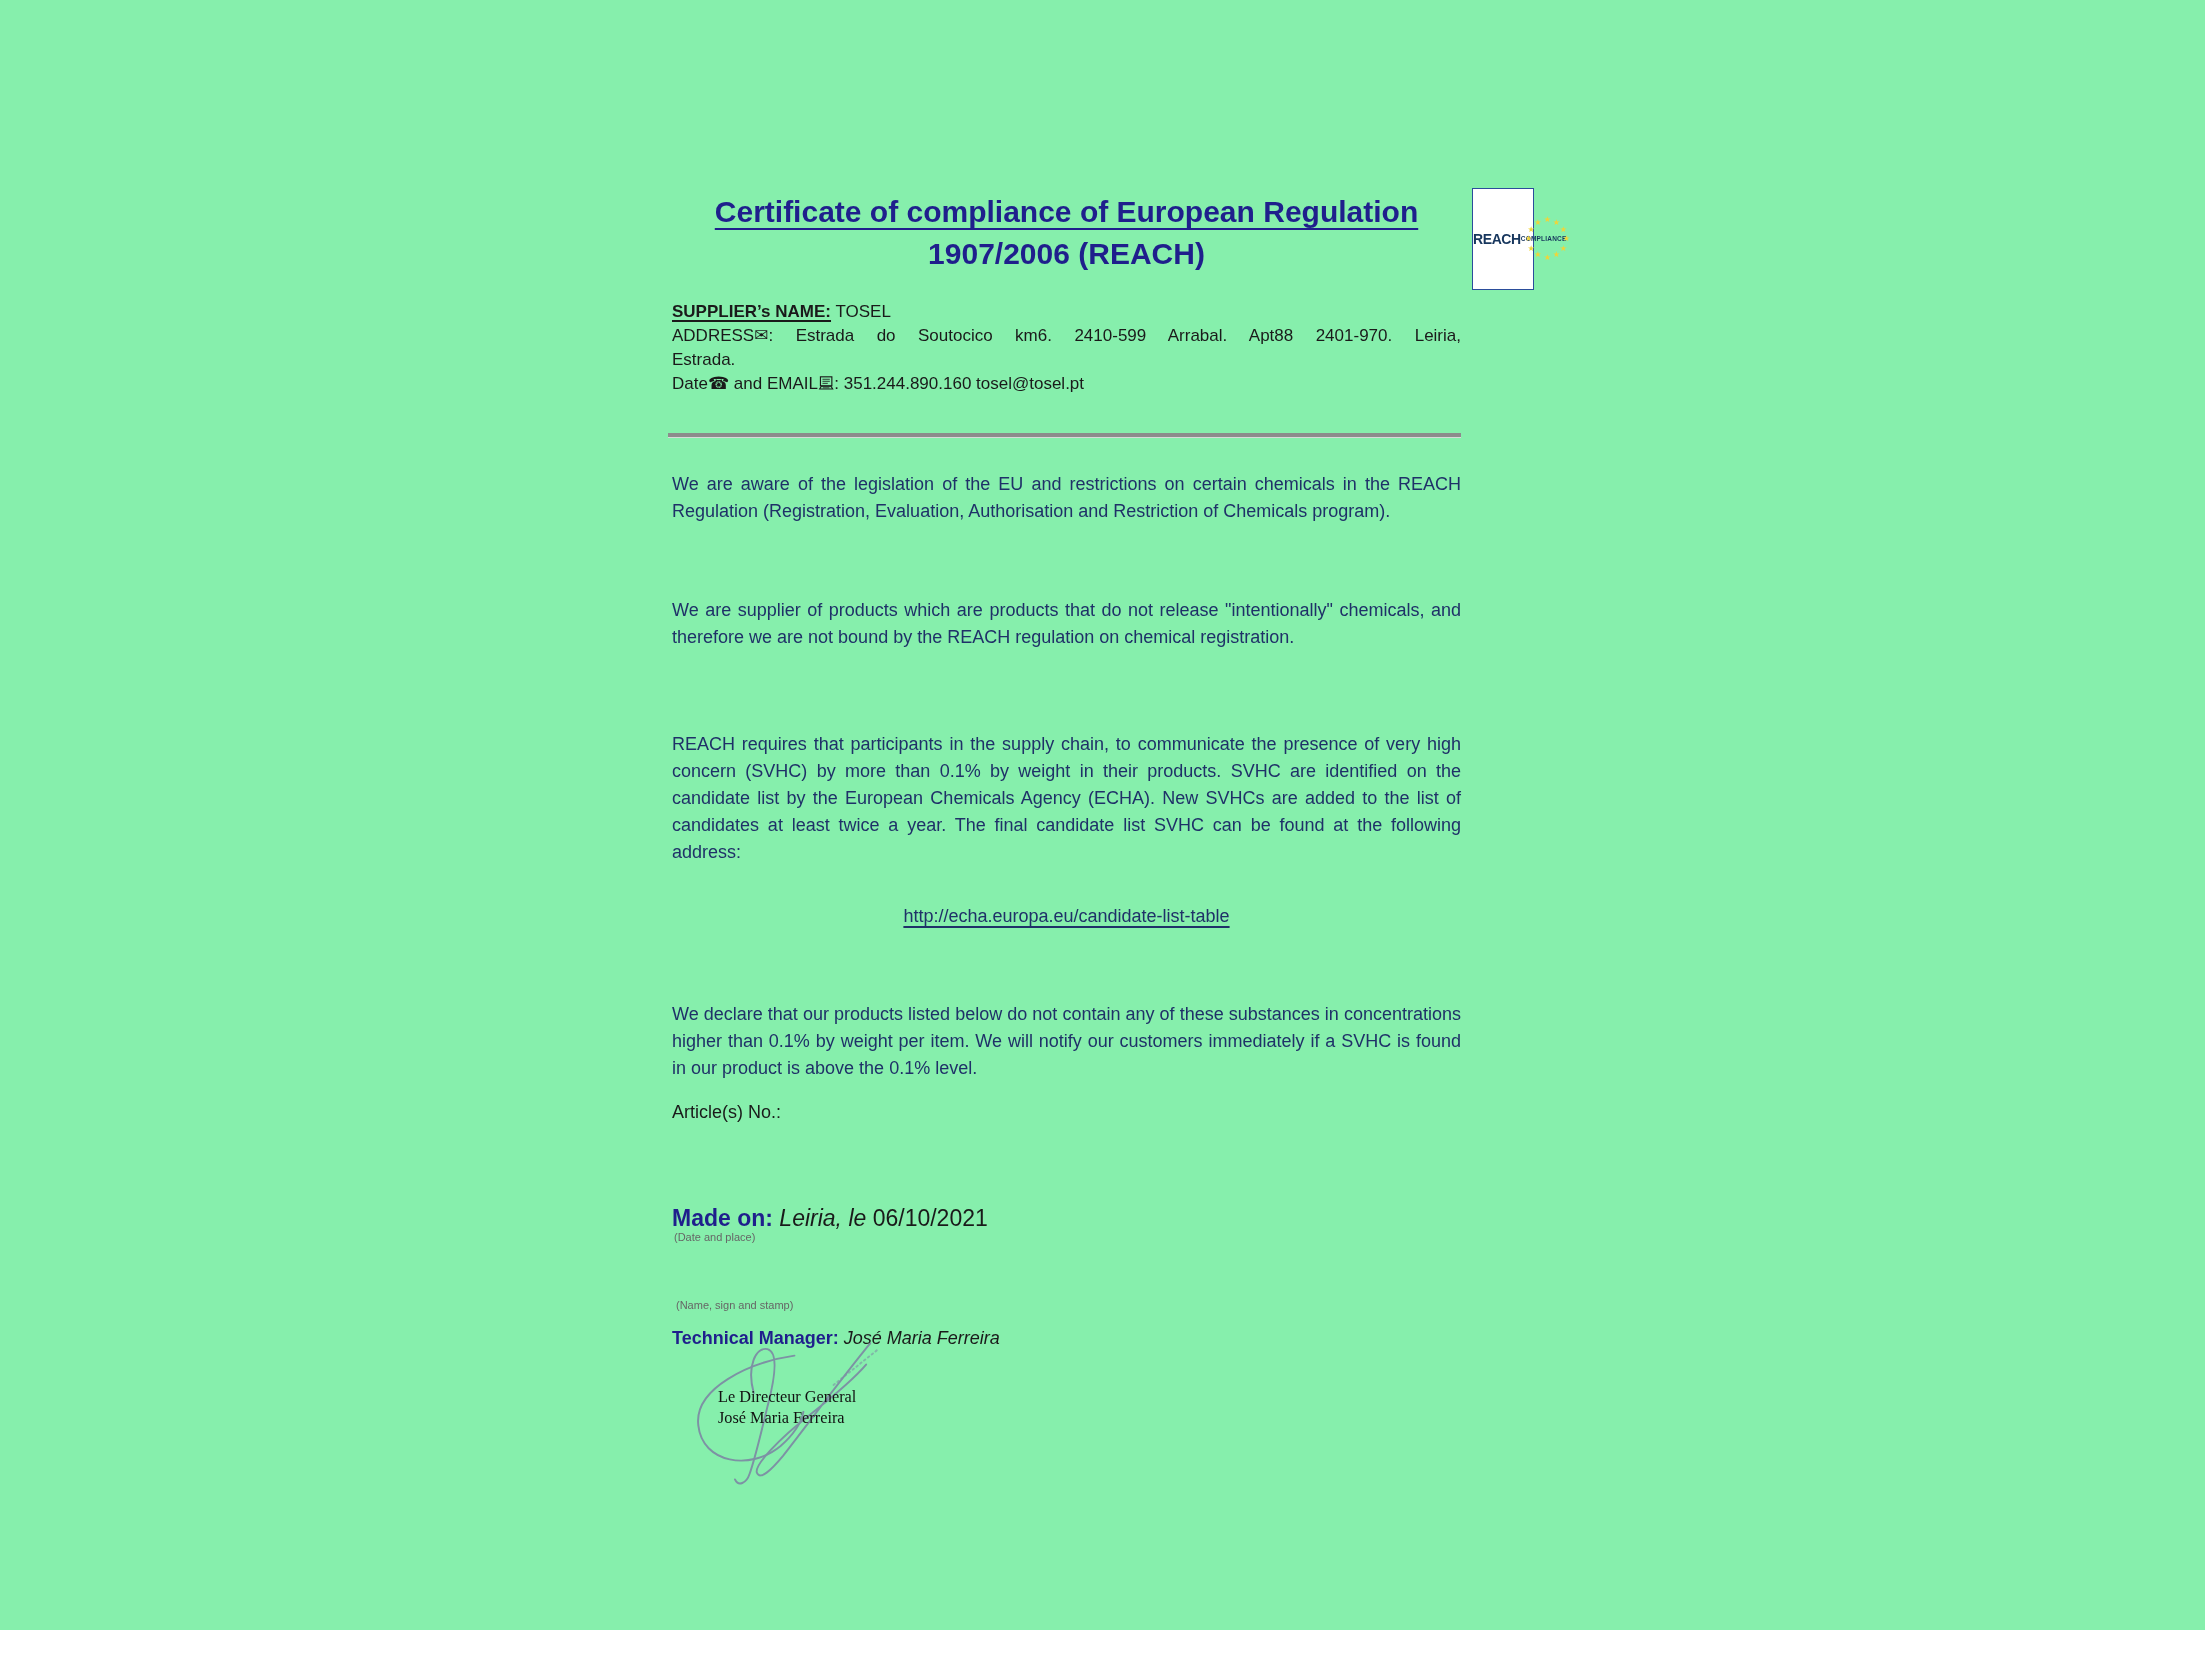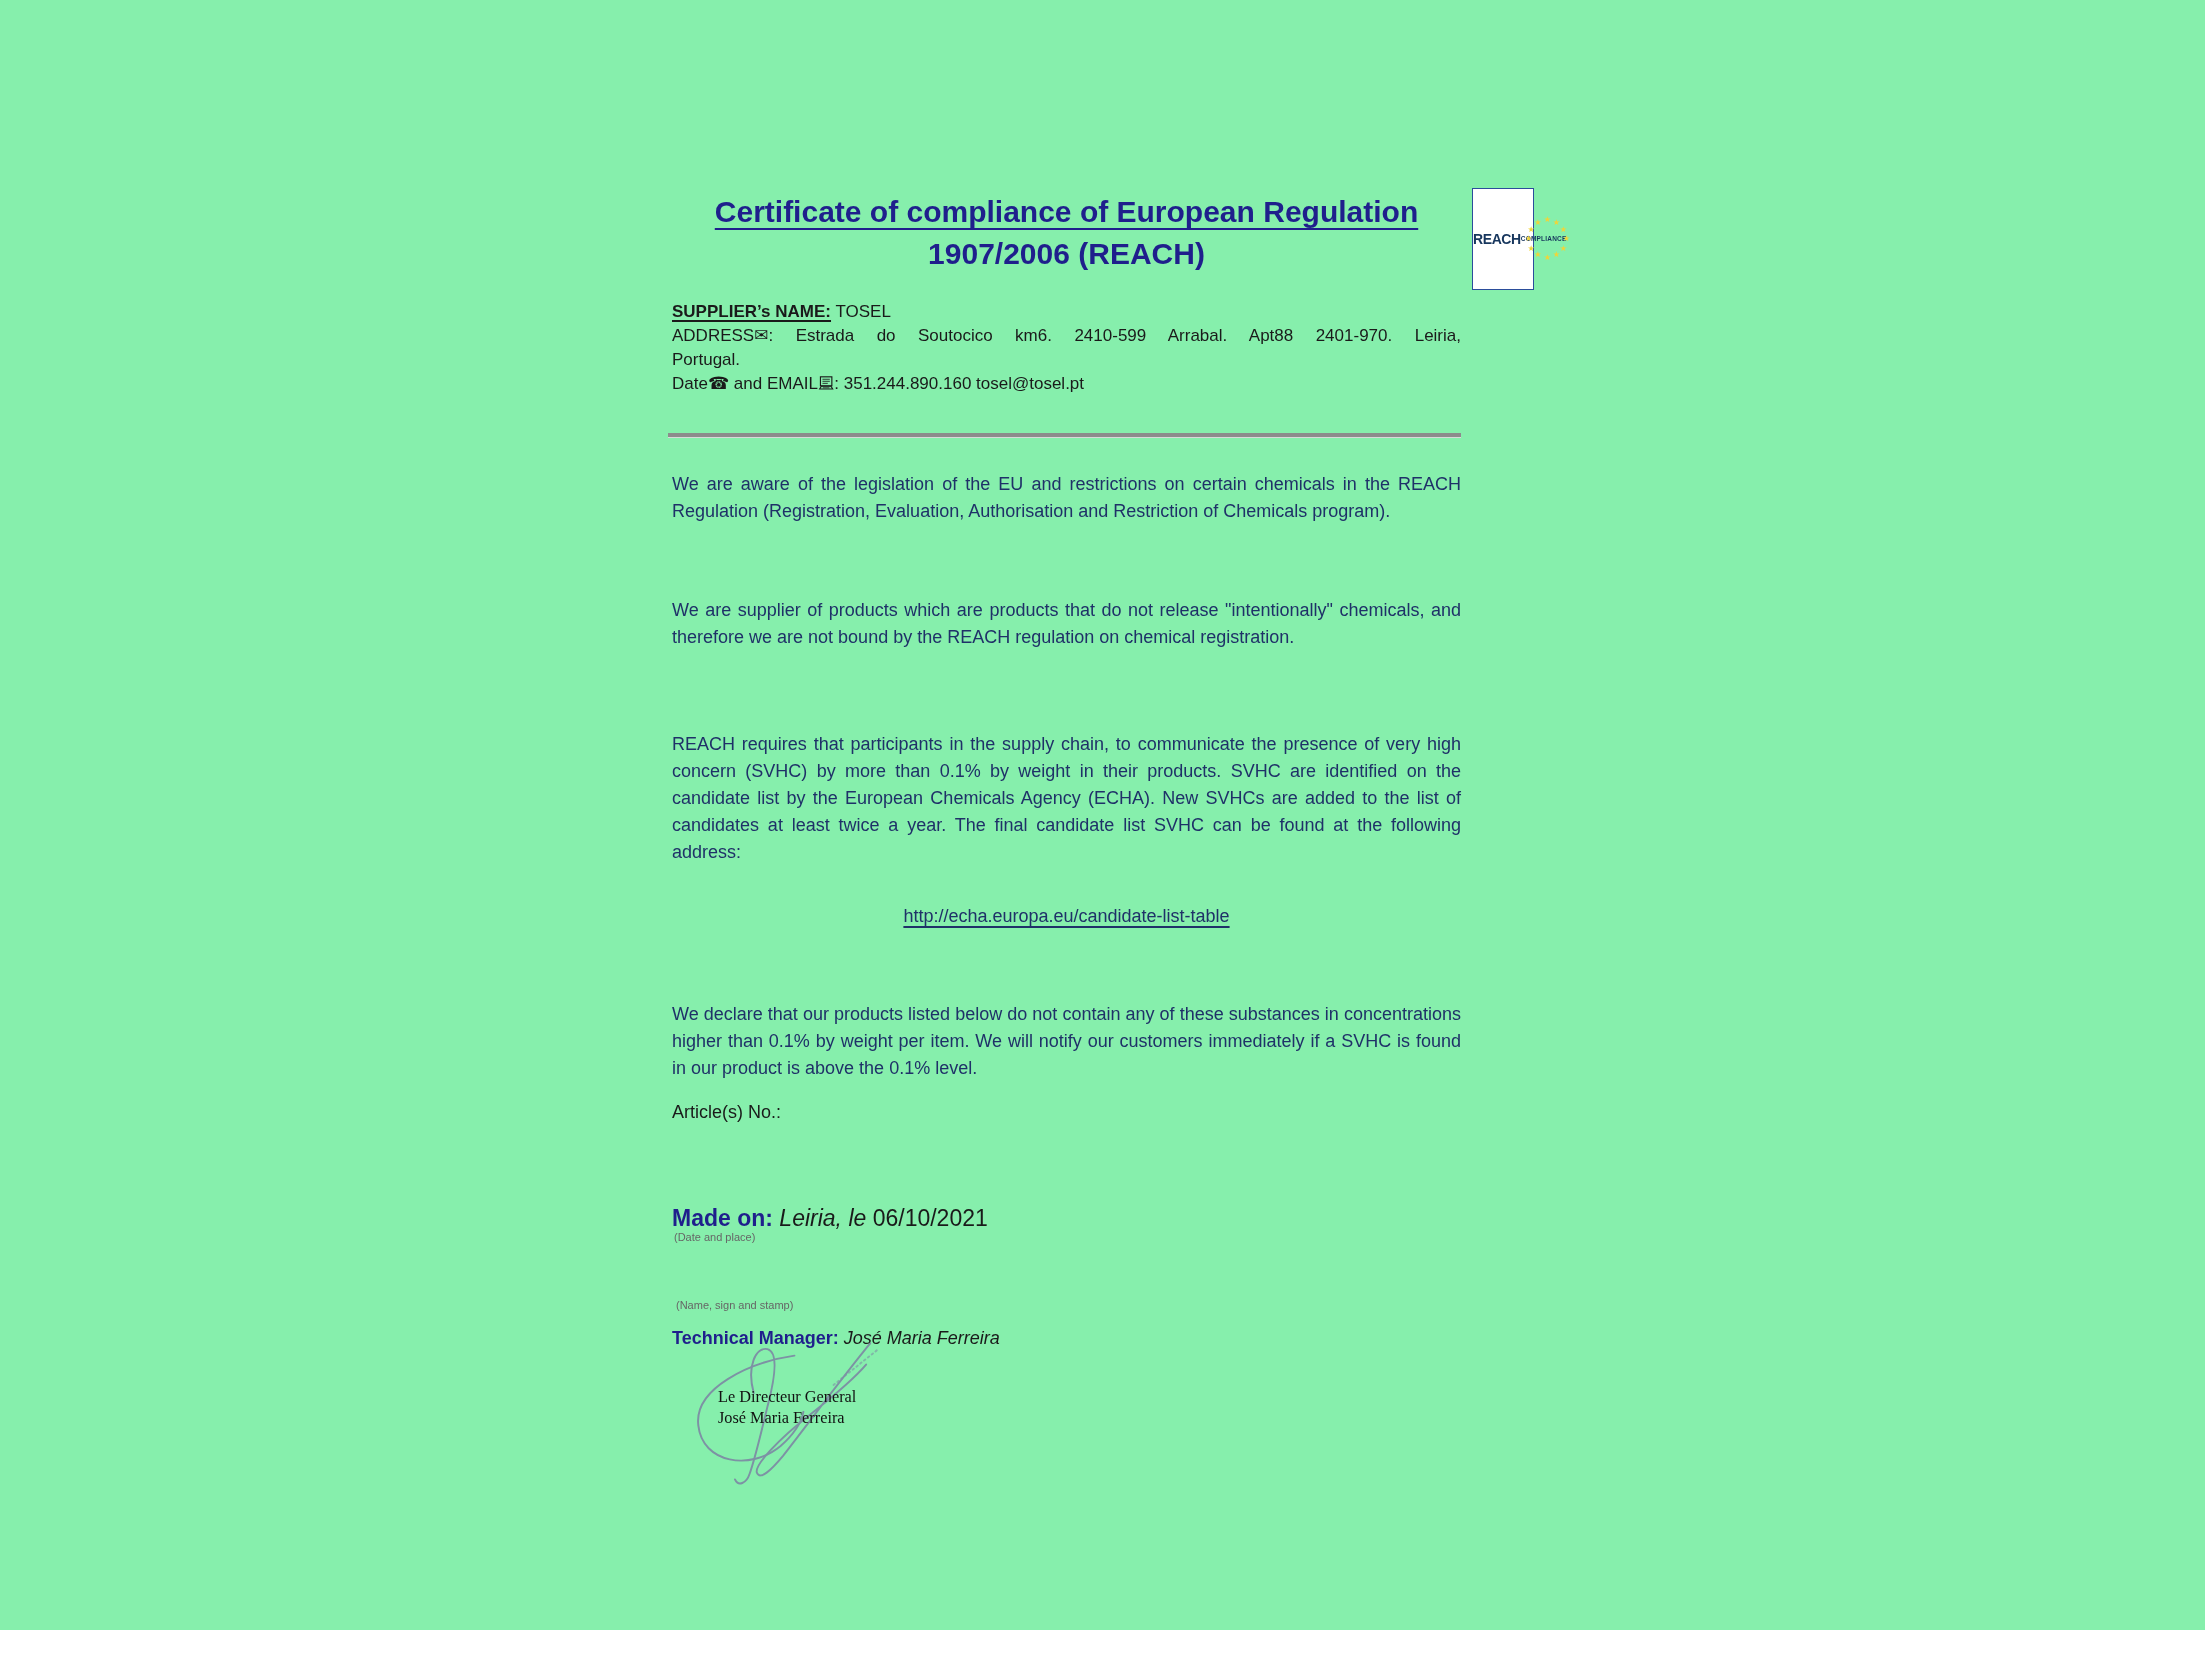--- a/index.html
+++ b/index.html
@@ -90,21 +90,21 @@
           <span class="eu-star" style="left: 6.6px; top: 16px;">★</span>
           <span class="eu-star" style="left: 13.4px; top: 9px;">★</span>
         </div>
     </div>
     <div class="logo-compliance">COMPLIANCE</div>
   </div>
 
   <div class="supplier">
     <div><span class="lbl-b u">SUPPLIER’s NAME:</span> <span>TOSEL</span></div>
     <div class="just-full"><span>ADDRESS</span><span class="icon-glyph">✉</span><span>:</span> <span>Estrada do Soutocico km6. 2410-599 Arrabal. Apt88 2401-970. Leiria,</span></div>
-    <div><span>Portugal.</span></div>
+    <div><span>Estrada.</span></div>
     <div><span>Date</span><span class="icon-glyph">☎</span> <span>and EMAIL</span><span class="pc-icon"><svg width="16.3" height="14.7" viewBox="0 0 20 18">
             <rect x="3" y="1" width="14" height="11" fill="none" stroke="#1a1a1a" stroke-width="1.4"></rect>
             <line x1="5.5" y1="4" x2="14.5" y2="4" stroke="#1a1a1a" stroke-width="1"></line>
             <line x1="5.5" y1="6.5" x2="14.5" y2="6.5" stroke="#1a1a1a" stroke-width="1"></line>
             <line x1="5.5" y1="9" x2="12" y2="9" stroke="#1a1a1a" stroke-width="1"></line>
             <path d="M2 16 L4 12.5 L16 12.5 L18 16 Z" fill="none" stroke="#1a1a1a" stroke-width="1.4"></path>
             <line x1="6" y1="14.5" x2="14" y2="14.5" stroke="#1a1a1a" stroke-width="1"></line>
           </svg></span><span>:</span> <span>351.244.890.160 tosel@tosel.pt</span></div>
   </div>
 

